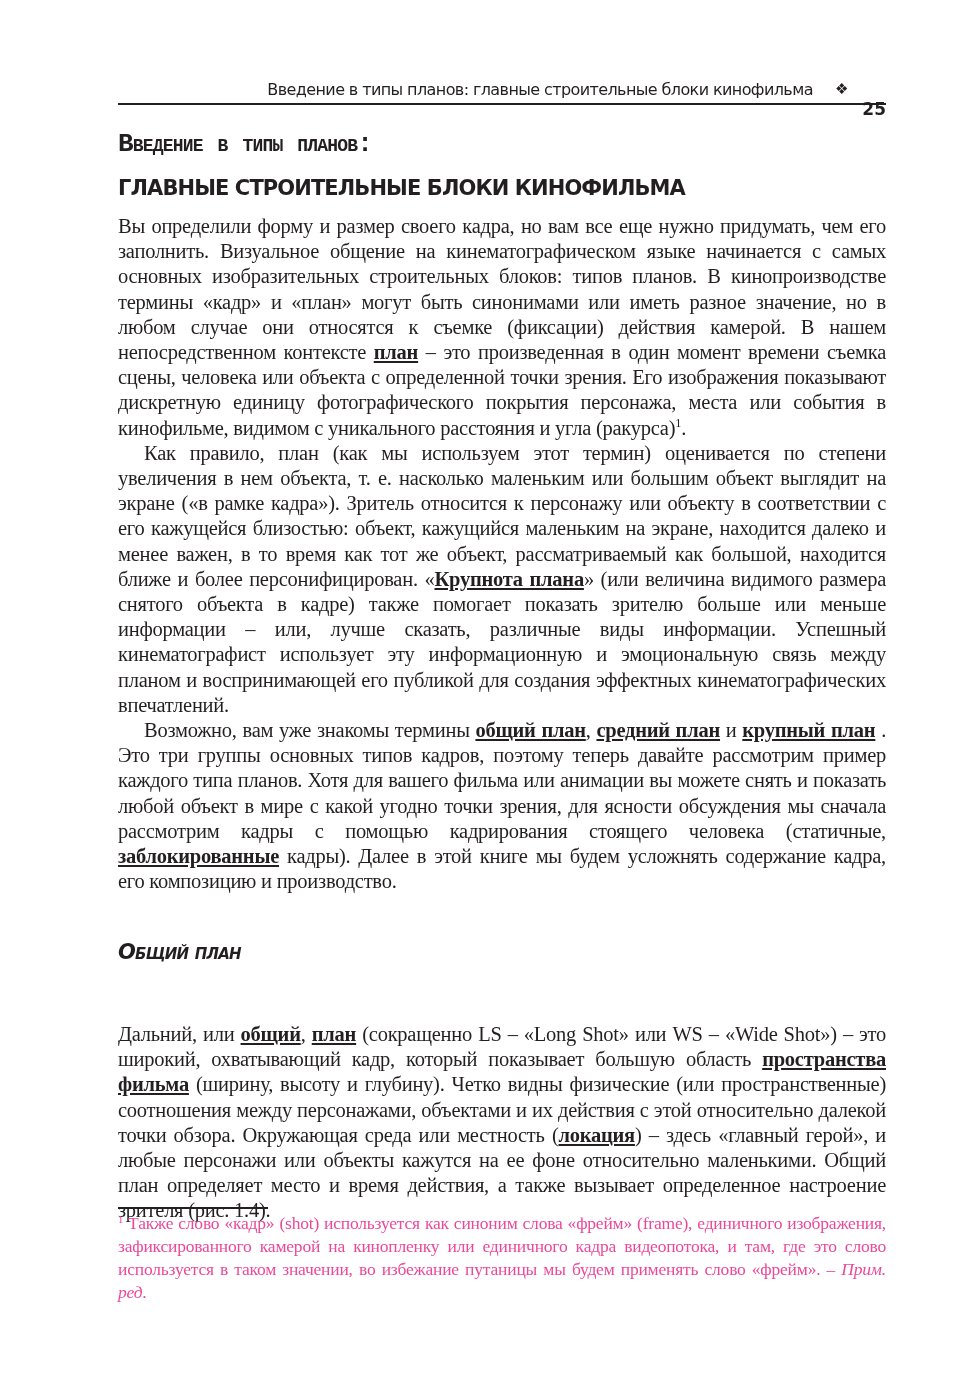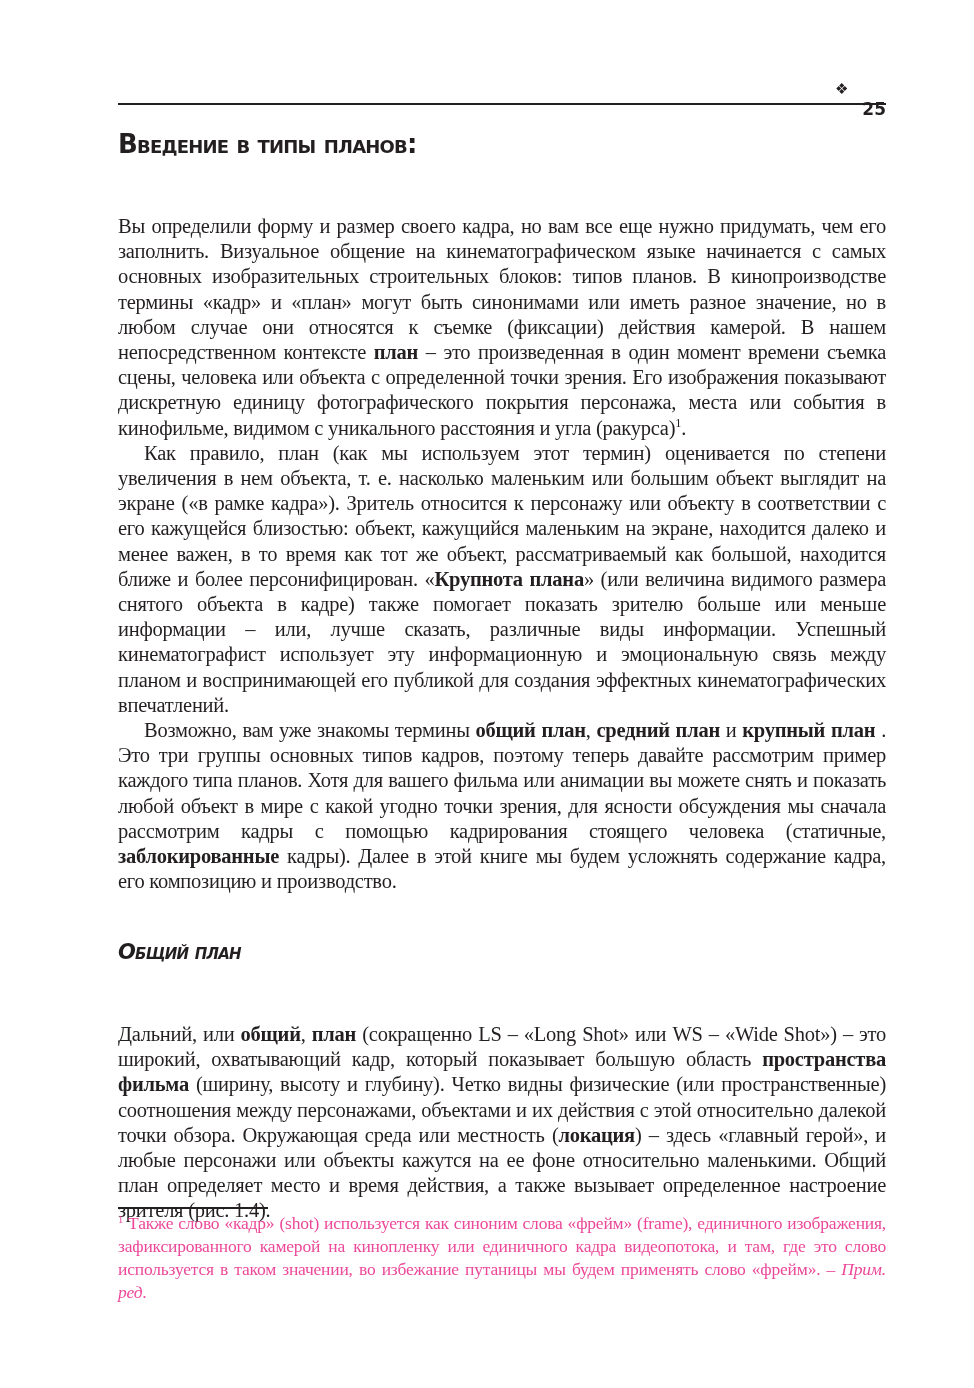--- a/index.html
+++ b/index.html
@@ -63,20 +63,21 @@
       font-family: "DejaVu Sans", sans-serif;
       font-weight: bold;
       letter-spacing: -0.8px;
       color: #231f20;
     }
     .chapter-title .line1 {
       display: block;
       font-size: 26px;
       font-variant: small-caps;
       line-height: 44px;
+      font-family: Liberation Mono, monospace;
     }
     .chapter-title .line2 {
       display: block;
       font-size: 21px;
       text-transform: uppercase;
       line-height: 40px;
       margin-top: 2px;
       letter-spacing: -0.9px;
     }
     .body-text {
@@ -89,21 +90,21 @@
       text-align: justify;
       letter-spacing: -0.25px;
       color: #231f20;
     }
     .body-text p {
       margin: 0;
     }
     .body-text p.indent {
       text-indent: 26px;
     }
-    .body-text b { font-weight: bold; }
+    .body-text b { font-weight: bold; text-decoration: underline; }
     .intro { top: 214px; }
     .section-heading {
       position: absolute;
       top: 940px;
       left: 0;
       margin: 0;
       font-family: "DejaVu Sans", sans-serif;
       font-weight: bold;
       font-style: italic;
       font-size: 21px;
@@ -140,27 +141,29 @@
     }
     .footnote sup { vertical-align: 6px; }
     i { font-style: italic; }
   </style>
 </head>
 <body>
 
 <div class="page">
 
   <div class="running-head">
+    <span class="head-title">Введение в типы планов: главные строительные  блоки кинофильма</span>
     <span class="ornament">❖</span>
     <span class="page-number">25</span>
   </div>
   <div class="head-rule"></div>
 
   <h1 class="chapter-title">
     <span class="line1">Введение в типы планов:</span>
+    <span class="line2">главные строительные  блоки кинофильма</span>
   </h1>
 
   <div class="body-text intro">
     <p><span>Вы определили форму и размер своего кадра, но вам все еще нужно придумать, чем его заполнить. Визуальное общение на кинематографическом языке начинается с самых основных изобразительных строительных блоков: типов планов. В кинопроизводстве термины «кадр» и «план» могут быть синонимами или иметь разное значение, но в любом случае они относятся к съемке (фиксации) действия камерой. В нашем непосредственном контексте </span><b>план</b><span> – это произведенная в один момент времени съемка сцены, человека или объекта с определенной точки зрения. Его изображения показывают дискретную единицу фотографического покрытия персонажа, места или события в кинофильме, видимом с уникального расстояния и угла (ракурса)</span><sup>1</sup><span>.</span></p>
     <p class="indent"><span>Как правило, план (как мы используем этот термин) оценивается по степени увеличения в нем объекта, т. е. насколько маленьким или большим объект выглядит на экране («в рамке кадра»). Зритель относится к персонажу или объекту в соответствии с его кажущейся близостью: объект, кажущийся маленьким на экране, находится далеко и менее важен, в то время как тот же объект, рассматриваемый как большой, находится ближе и более персонифицирован. «</span><b>Крупнота плана</b><span>» (или величина видимого размера снятого объекта в кадре) также помогает показать зрителю больше или меньше информации – или, лучше сказать, различные виды информации. Успешный кинематографист использует эту информационную и эмоциональную связь между планом и воспринимающей его публикой для создания эффектных кинематографических впечатлений.</span></p>
     <p class="indent"><span>Возможно, вам уже знакомы термины </span><b>общий план</b><span>, </span><b>средний план</b><span> и </span><b>крупный план</b><span> . Это три группы основных типов кадров, поэтому теперь давайте рассмотрим пример каждого типа планов. Хотя для вашего фильма или анимации вы можете снять и показать любой объект в мире с какой угодно точки зрения, для ясности обсуждения мы сначала рассмотрим кадры с помощью кадрирования стоящего человека (статичные, </span><b>заблокированные</b><span> кадры). Далее в этой книге мы будем усложнять содержание кадра, его композицию и производство.</span></p>
   </div>
 
   <h2 class="section-heading">Общий план</h2>
 

